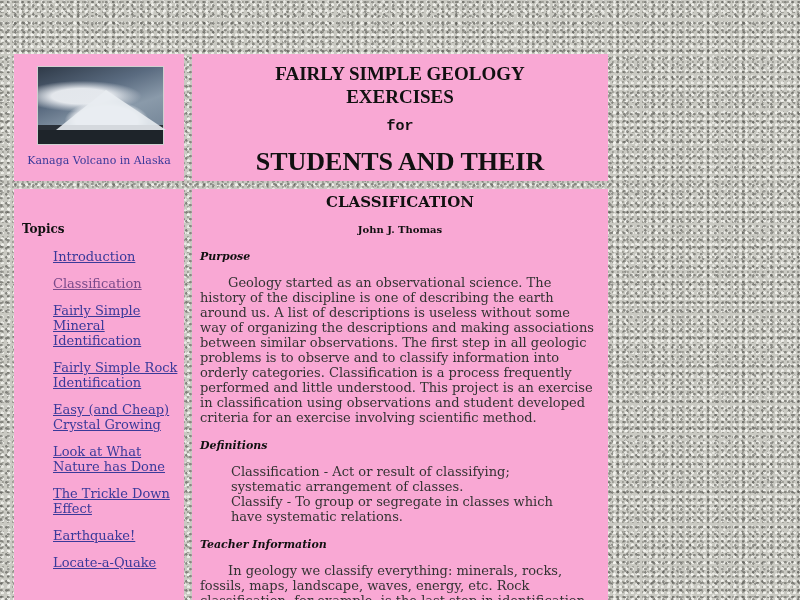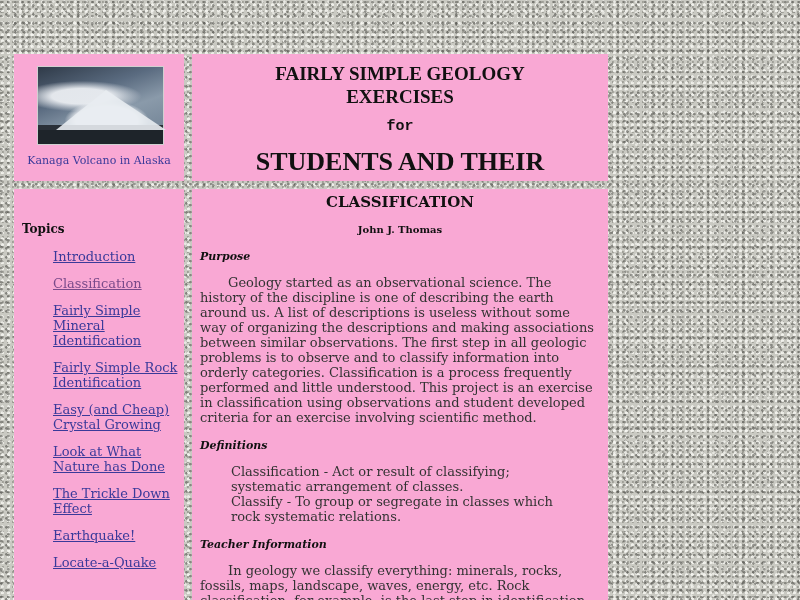--- a/index.html
+++ b/index.html
@@ -107,18 +107,18 @@
   <div class="main-inner">
     <div class="main-title">CLASSIFICATION</div>
     <div class="main-author">John J. Thomas</div>
     <div class="sec-head">Purpose</div>
     <p class="para">Geology started as an observational science. The history of the discipline is one of describing the earth around us. A list of descriptions is useless without some way of organizing the descriptions and making associations between similar observations. The first step in all geologic problems is to observe and to classify information into orderly categories. Classification is a process frequently performed and little understood. This project is an exercise in classification using observations and student developed criteria for an exercise involving scientific method.</p>
     <div class="sec-head">Definitions</div>
     <div class="defs">
       <div>Classification - Act or result of classifying;</div>
       <div>systematic arrangement of classes.</div>
       <div>Classify - To group or segregate in classes which</div>
-      <div>rock systematic relations.</div>
+      <div>have systematic relations.</div>
     </div>
     <div class="sec-head">Teacher Information</div>
     <p class="para">In geology we classify everything: minerals, rocks, fossils, maps, landscape, waves, energy, etc. Rock classification, for example, is the last step in identification and gives the rock its geological name. We classify rocks on the basis of mineralogy and texture. Texture, to a geologist, is how the minerals fit</p>
   </div>
 </div>
 
 </body></html>

